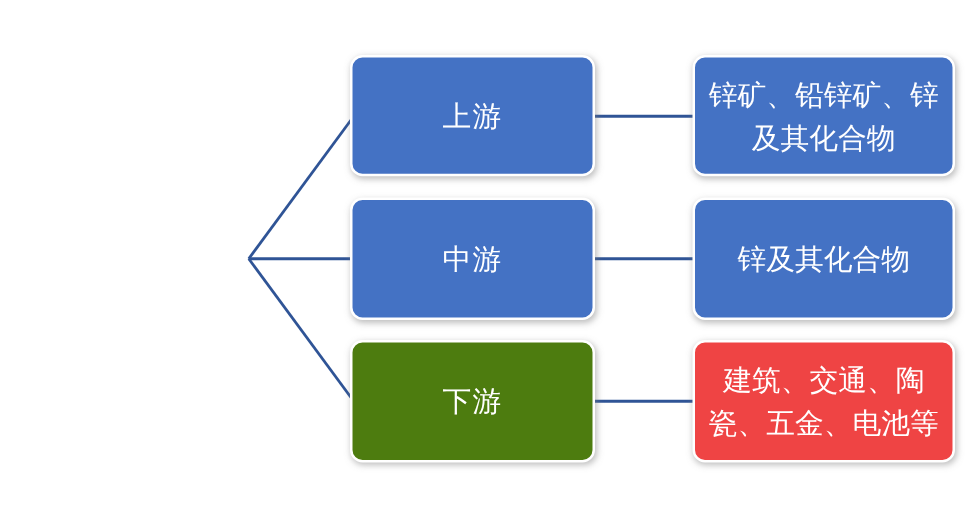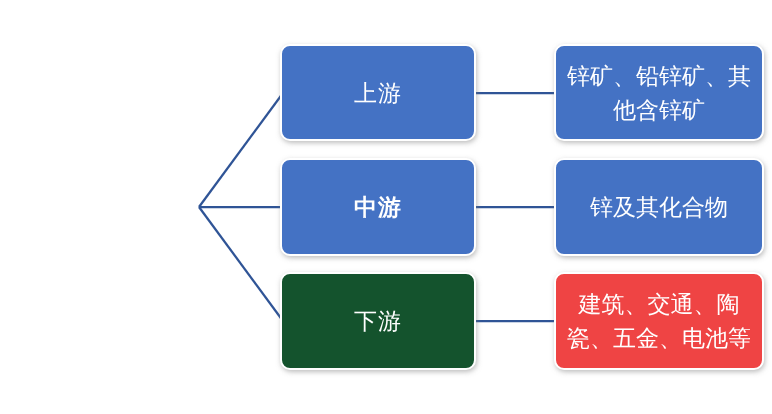--- a/index.html
+++ b/index.html
@@ -69,30 +69,30 @@
     <line x1="474" y1="93" x2="557" y2="93" stroke-width="2.25" stroke="#2f5496"></line>
     <line x1="474" y1="207" x2="557" y2="207" stroke-width="2.25" stroke="#2f5496"></line>
     <line x1="474" y1="321" x2="557" y2="321" stroke-width="2.25" stroke="#2f5496"></line>
   </svg>
 
 
   <div class="node col-mid row-1" style="background-color: rgb(68, 114, 196); color: rgb(255, 255, 255);">
     <span class="node-label">上游</span>
   </div>
 
-  <div class="node col-mid row-2" style="background-color: rgb(68, 114, 196); color: rgb(255, 255, 255); font-weight: bold;">
+  <div class="node col-mid row-2" style="background-color: rgb(68, 114, 196); color: rgb(255, 255, 255);">
     <span class="node-label">中游</span>
   </div>
 
-  <div class="node col-mid row-3" style="background-color: #14532d; color: rgb(255, 255, 255);">
+  <div class="node col-mid row-3" style="background-color: #4d7c0f; color: rgb(255, 255, 255);">
     <span class="node-label">下游</span>
   </div>
 
   <div class="node col-right row-1" style="background-color: rgb(68, 114, 196); color: rgb(255, 255, 255);">
-    <span class="node-label detail-up">锌矿、铅锌矿、其他含锌矿</span>
+    <span class="node-label detail-up">锌矿、铅锌矿、锌及其化合物</span>
   </div>
 
   <div class="node col-right row-2" style="background-color: rgb(68, 114, 196); color: rgb(255, 255, 255);">
     <span class="node-label detail-mid">锌及其化合物</span>
   </div>
 
   <div class="node col-right row-3" style="background-color: #ef4444; color: rgb(255, 255, 255);">
     <span class="node-label detail-down">建筑、交通、陶瓷、五金、电池等</span>
   </div>
 

